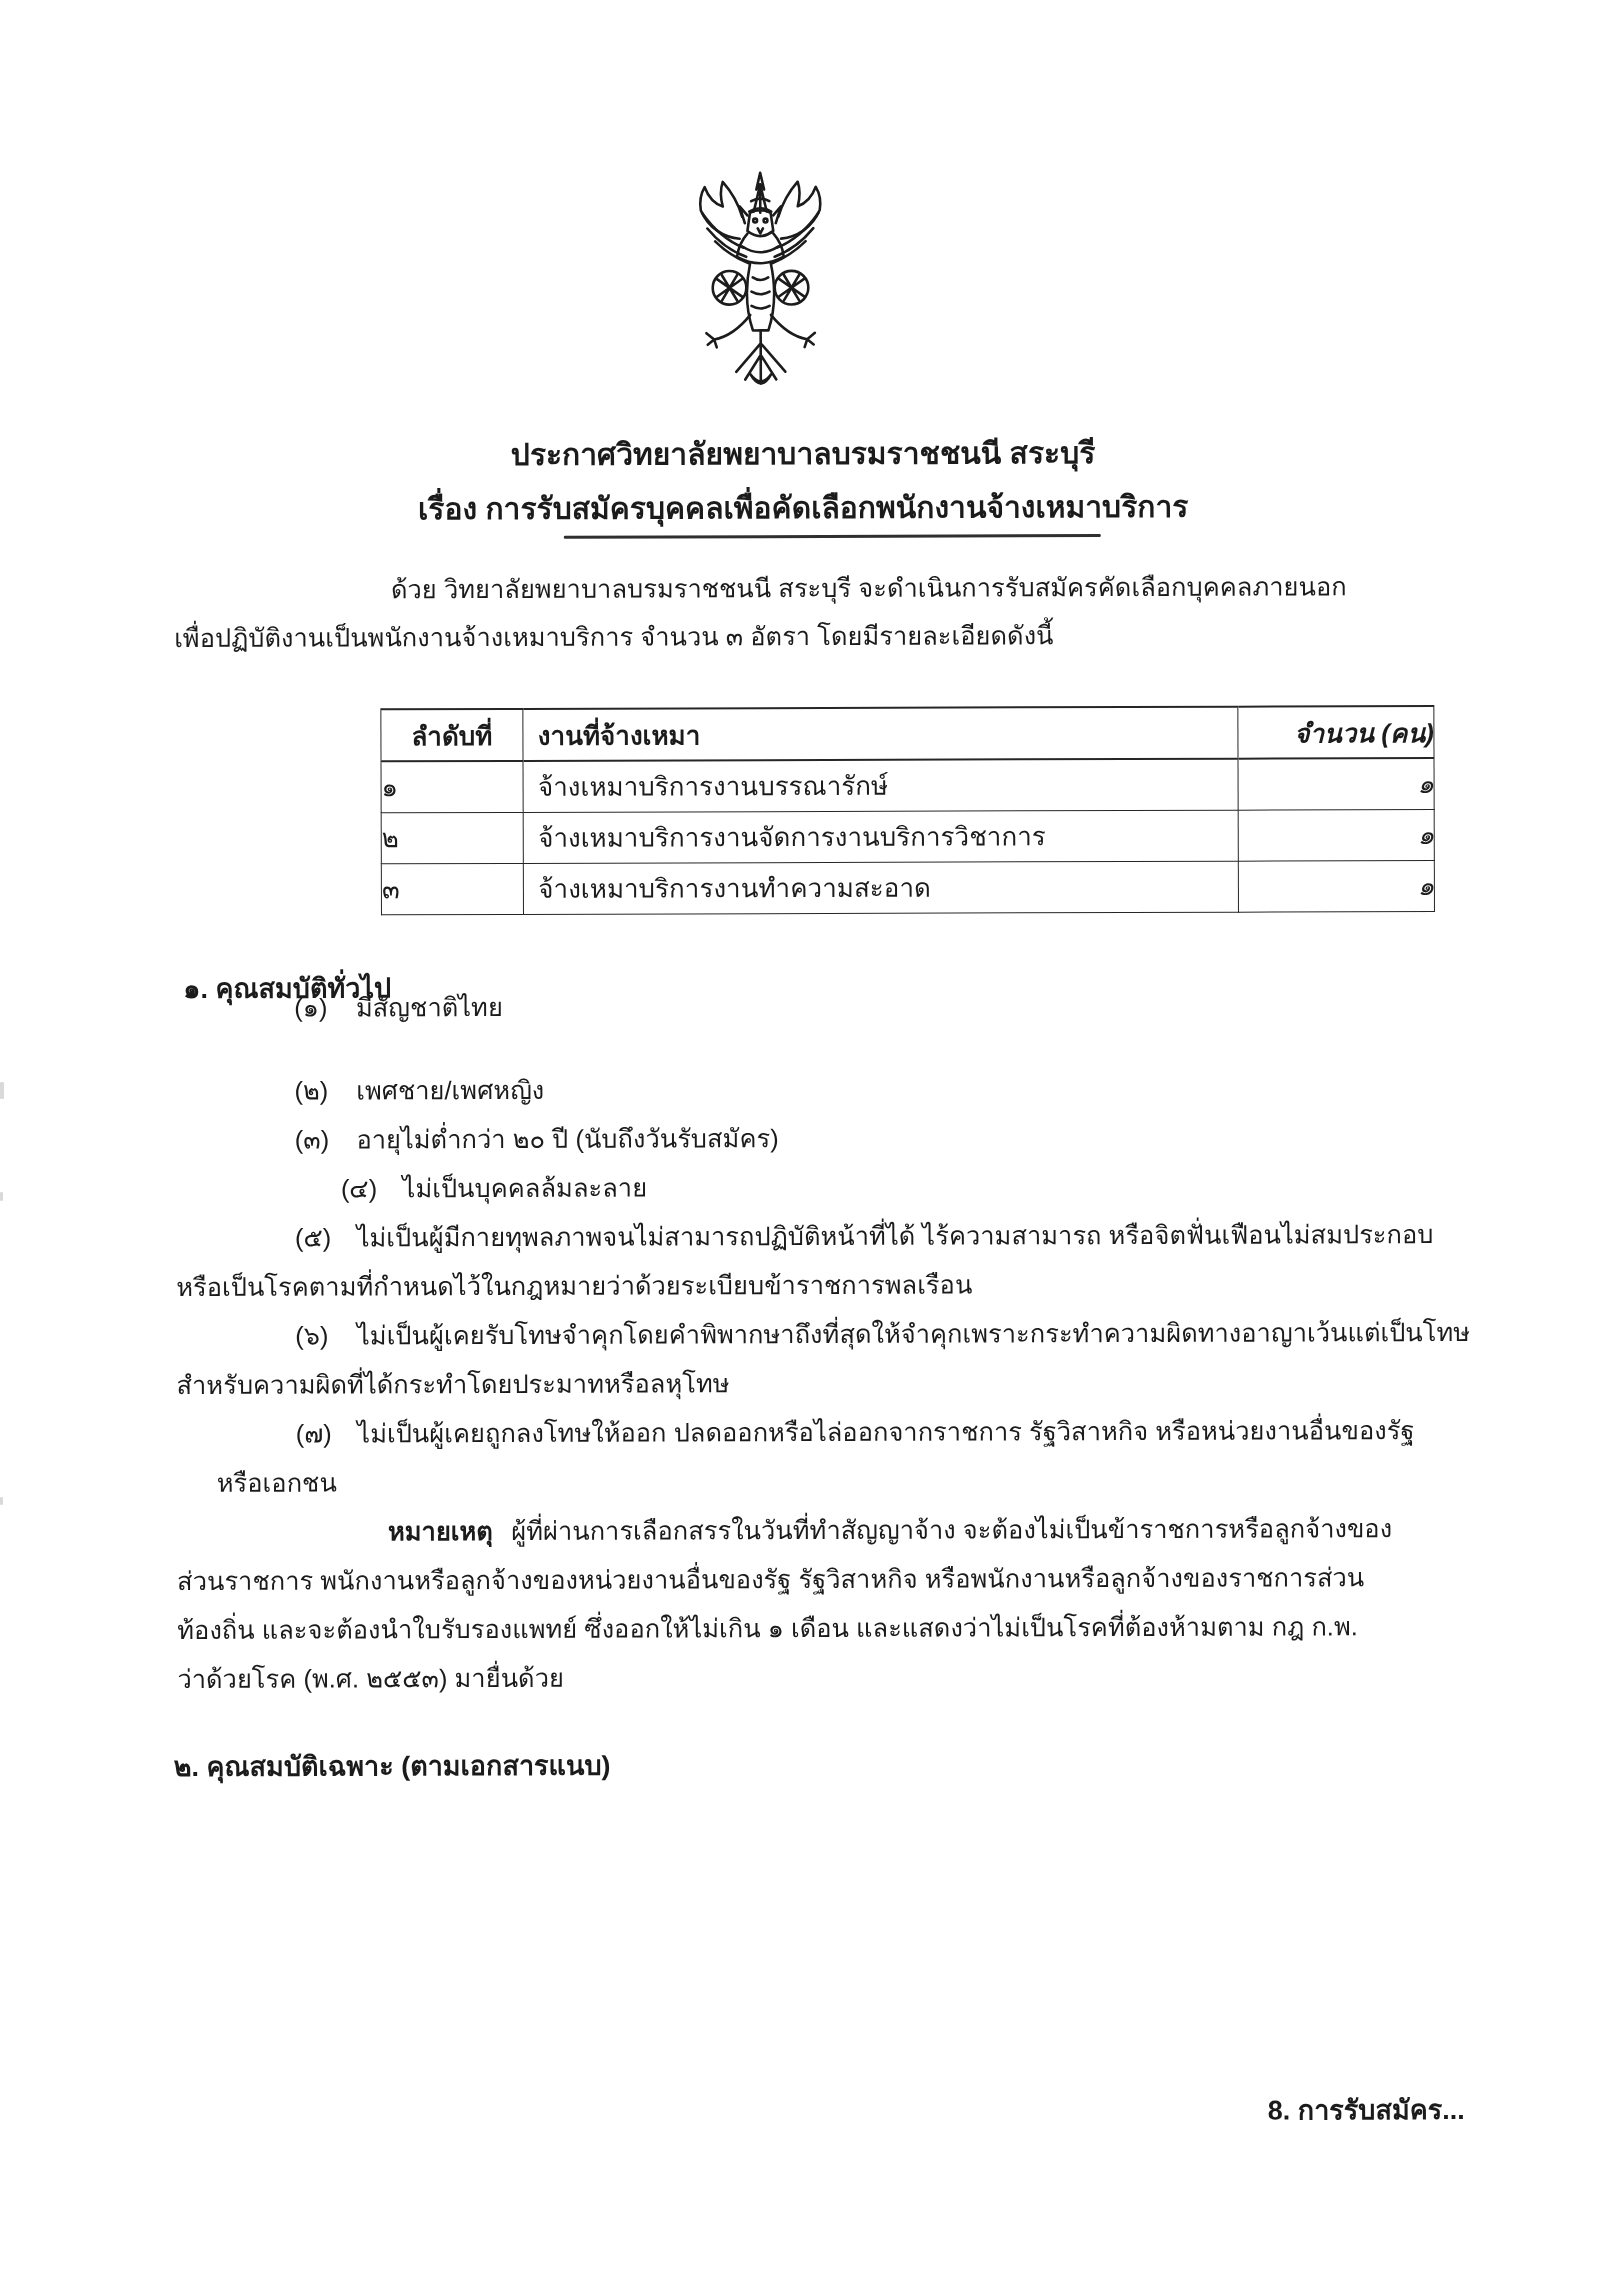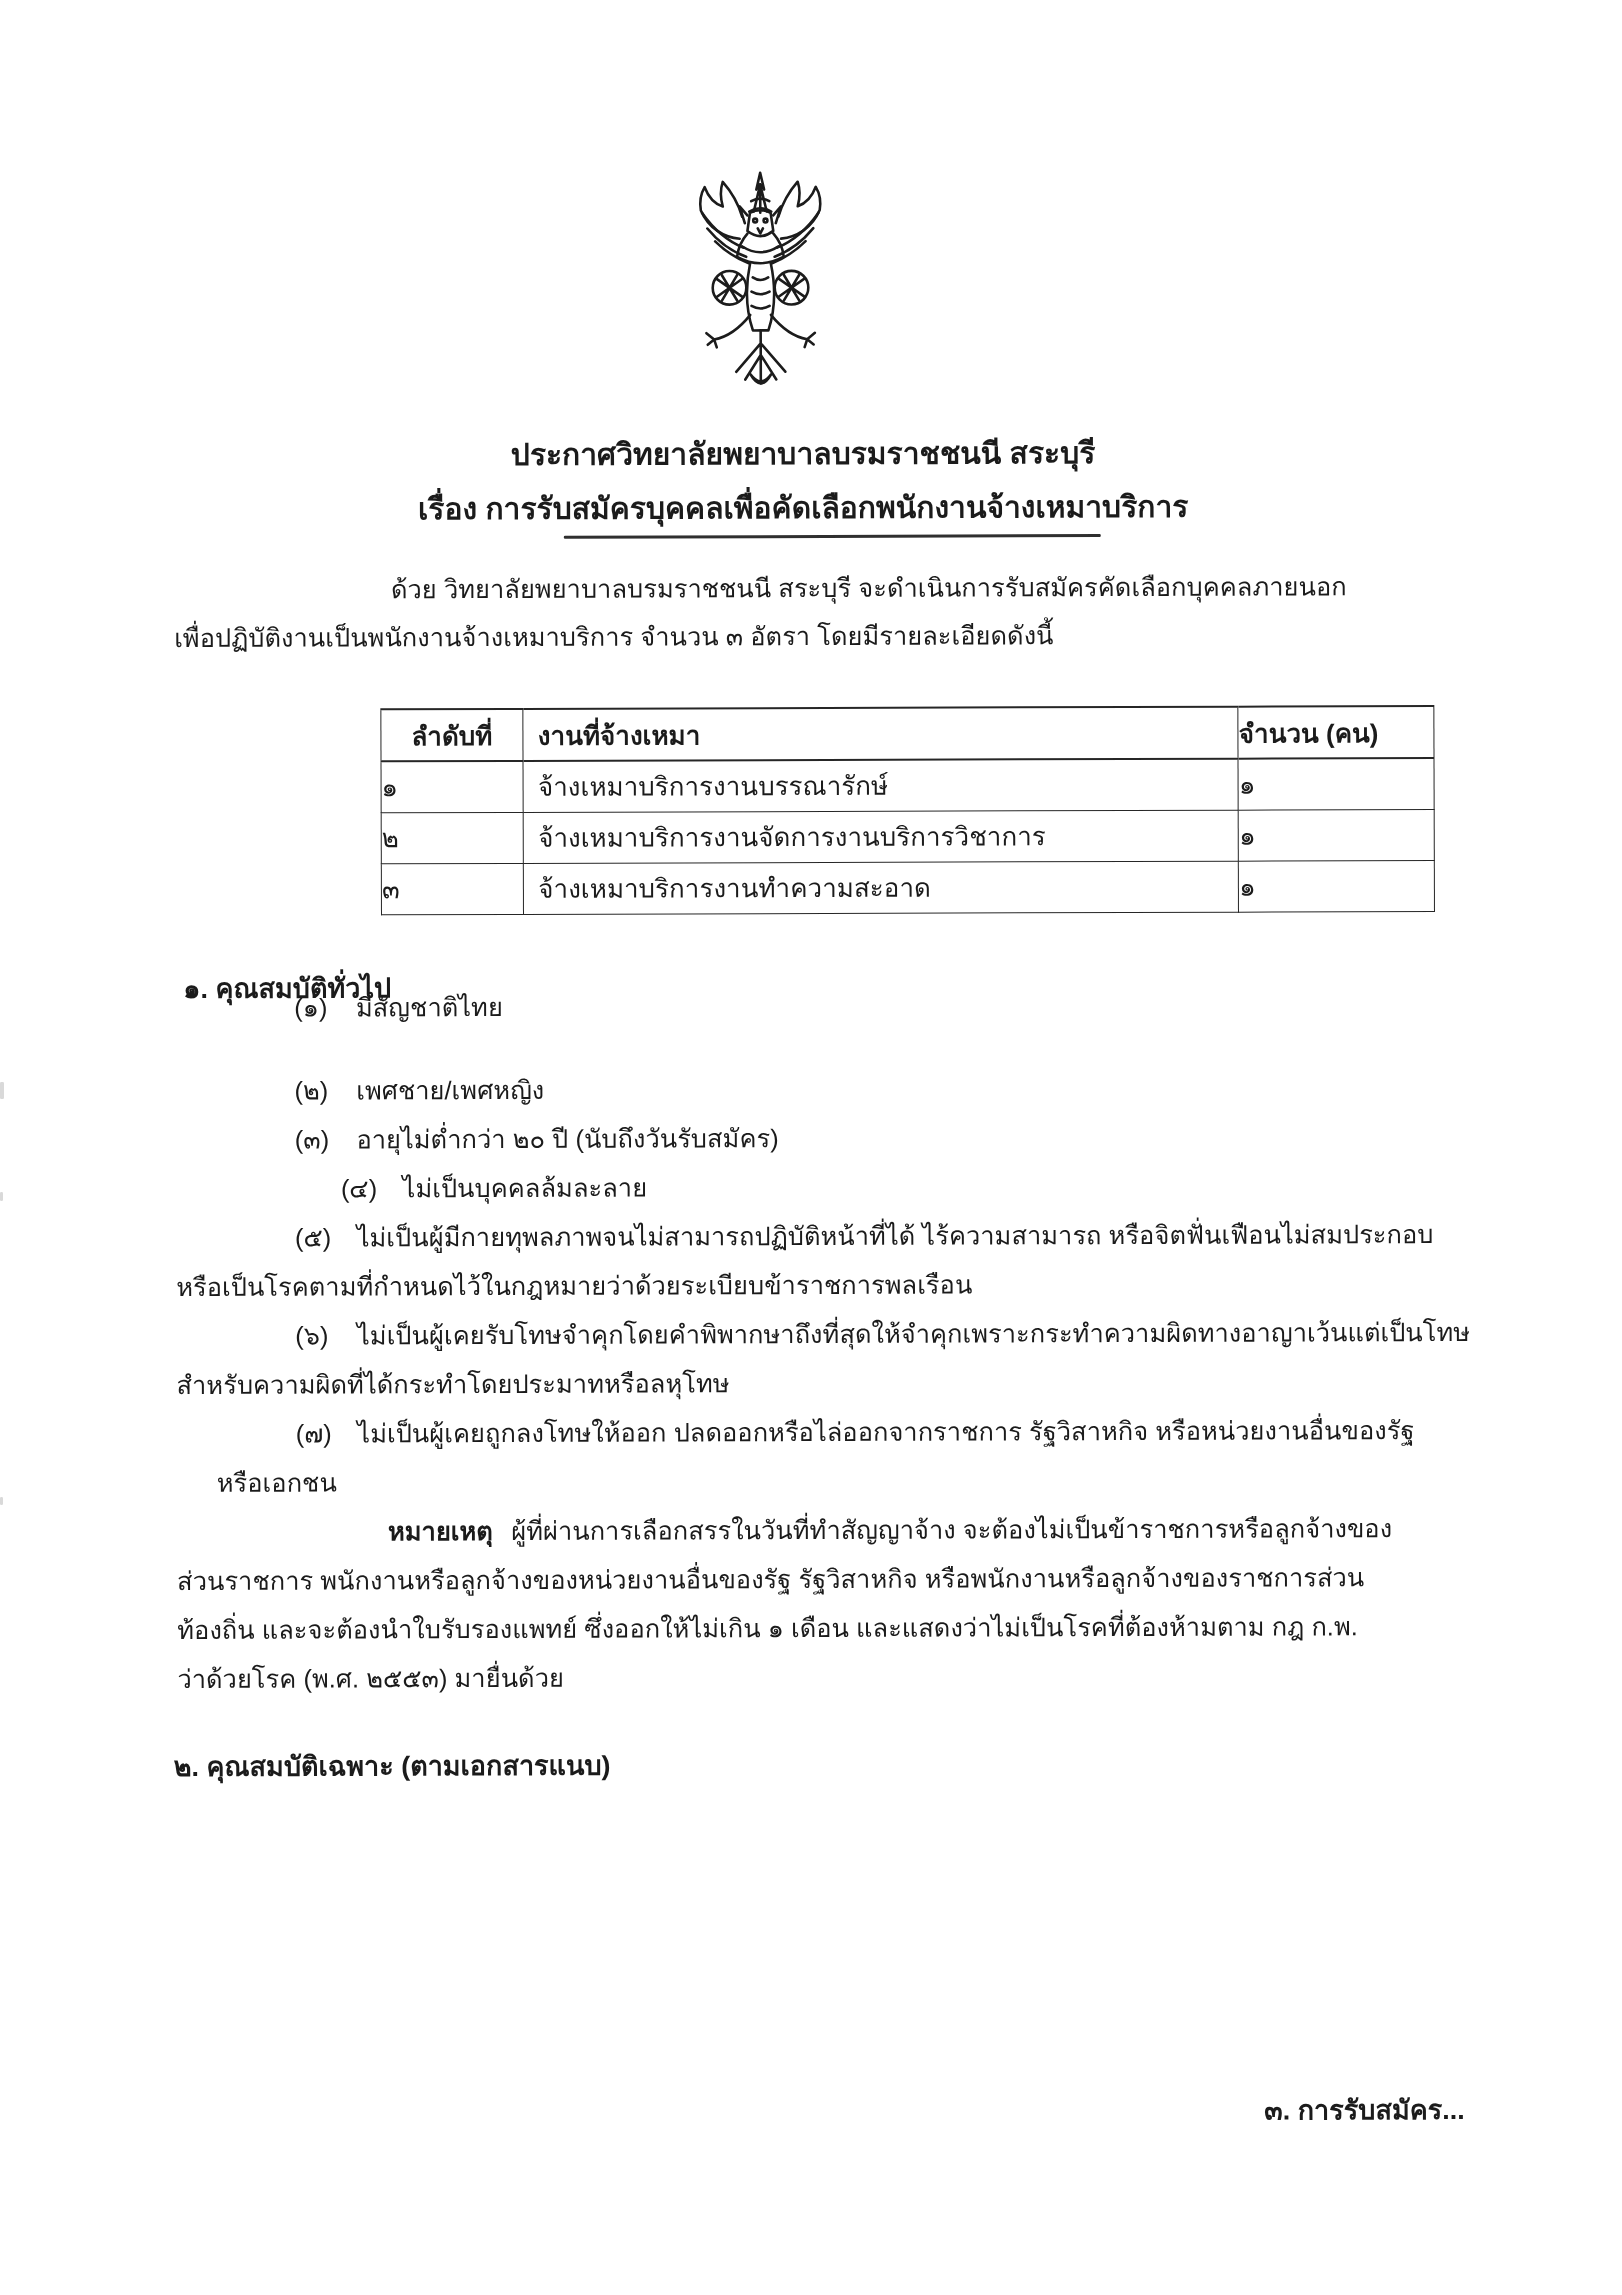--- a/index.html
+++ b/index.html
@@ -13,21 +13,21 @@
   .bold{font-weight:bold;}
   .title{font-size:30px;font-weight:bold;line-height:42px;text-align:center;left:0;width:1609px;}
   .rule{position:absolute;background:#2f2f2f;height:2.6px;border-radius:1.3px;}
   .marker{display:inline-block;min-width:46px;padding-right:15.7px;}
   
   .jobs{position:absolute;left:381px;top:707px;border-collapse:collapse;table-layout:fixed;}
   .jobs td,.jobs th{border:1.6px solid #262626;font-size:26px;vertical-align:middle;padding:0;}
   .jobs th{font-weight:bold;border-bottom-width:2.6px;border-top-width:2.6px;}
   .jobs .c-no{width:141px;margin-left:36px;}
   .jobs .c-job{width:700px;text-align:left;padding-left:14.4px;}
-  .jobs .c-count{width:195px;text-align:left;}
+  .jobs .c-count{width:195px;text-align:right;font-style:italic;}
   .jobs tr{height:51px;}
   .jobs tr.hdr{height:52px;}
   .emblem{position:absolute;left:684px;top:161px;}
   .artifact{position:absolute;background:#b9b9b9;border-radius:1.3px;opacity:.55;}
   .footer-line{position:absolute;right:161px;font-size:27px;font-weight:bold;white-space:nowrap;}
 </style>
 </head>
 <body>
 
 <div class="sheet">
@@ -108,20 +108,20 @@
   <div class="tx" style="top:1414px;left:294px;"><span class="marker">(๗)</span><span>ไม่เป็นผู้เคยถูกลงโทษให้ออก ปลดออกหรือไล่ออกจากราชการ รัฐวิสาหกิจ หรือหน่วยงานอื่นของรัฐ</span></div>
   <div class="tx" style="top:1463px;left:175px;margin-left:40px;">หรือเอกชน</div>
 
   <div class="tx" style="top:1512px;left:386px;"><span class="bold" style="padding-right:18.3px;">หมายเหตุ</span><span>ผู้ที่ผ่านการเลือกสรรในวันที่ทำสัญญาจ้าง จะต้องไม่เป็นข้าราชการหรือลูกจ้างของ</span></div>
   <div class="tx" style="top:1561px;left:175px;">ส่วนราชการ พนักงานหรือลูกจ้างของหน่วยงานอื่นของรัฐ รัฐวิสาหกิจ หรือพนักงานหรือลูกจ้างของราชการส่วน</div>
   <div class="tx" style="top:1610px;left:175px;">ท้องถิ่น และจะต้องนำใบรับรองแพทย์ ซึ่งออกให้ไม่เกิน ๑ เดือน และแสดงว่าไม่เป็นโรคที่ต้องห้ามตาม กฎ ก.พ.</div>
   <div class="tx" style="top:1659px;left:175px;">ว่าด้วยโรค (พ.ศ. ๒๕๕๓) มายื่นด้วย</div>
 
   <div class="tx bold" style="top:1747px;left:171px;font-size:27px;">๒. คุณสมบัติเฉพาะ (ตามเอกสารแนบ)</div>
 
-  <div class="footer-line" style="top:2090px;">๓. การรับสมัคร...</div>
+  <div class="footer-line" style="top:2090px;">8. การรับสมัคร...</div>
 
 </div>
 
 <div class="artifact" style="left:0;top:1082px;width:3.9px;height:17px;"></div>
 <div class="artifact" style="left:0;top:1192px;width:3.3px;height:9.2px;"></div>
 <div class="artifact" style="left:0;top:1497px;width:3.3px;height:7.8px;"></div>
 
 
 </body></html>

